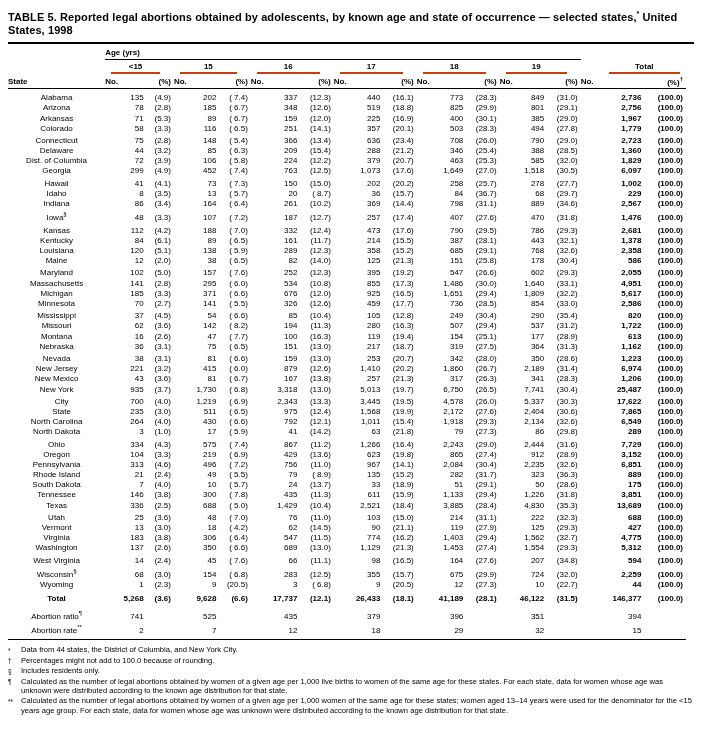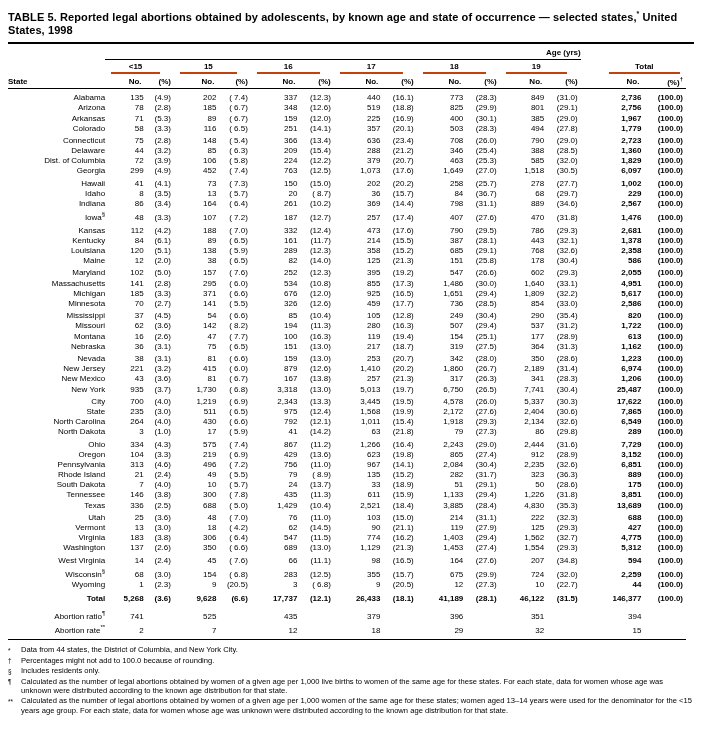--- a/index.html
+++ b/index.html
@@ -4,31 +4,31 @@
 <style>
   html,body{margin:0;padding:0;width:702px;height:743px;overflow:hidden;background:#fff;color:#000;
     font-family:"Liberation Sans", sans-serif;}
   .page{padding:7px 8px 0 8px;}
   .title{font-size:11px;font-weight:bold;line-height:13.5px;max-width:688px;letter-spacing:.1px;}
   .title sup{font-size:7px;}
   .title-rule{border-top:2px solid #000;margin-top:4px;}
   table{border-collapse:collapse;table-layout:fixed;width:678px;font-size:8px;margin-top:3px;}
   th,td{padding:0;margin:0;font-weight:normal;vertical-align:bottom;}
   thead th{font-weight:bold;font-size:8px;}
-  .age-span{border-bottom:1px solid #000;text-align:right;padding:1px 0 2px;}
+  .age-span{border-bottom:1px solid #000;text-align:left;padding:1px 0 2px;}
   .grp-u{border-bottom:2px solid #c2410c;text-align:center;margin:0 14px 0 6px;padding:2px 0 1px;}
   .total-u{margin:0 6px 0 28px;}
   .cols-row th{border-bottom:1px solid #000;padding:2px 0 2px;}
   .state-h{text-align:left;}
-  .num-h{text-align:right;padding-right:2px !important;}
+  .num-h{text-align:left;padding-right:2px !important;}
   .pct-h{text-align:right;padding-right:3px !important;}
   .pct-h sup{font-size:6px;}
   tbody td{line-height:10.1px;}
   tbody tr:first-child td{padding-top:4px;}
-  td.state{text-align:right;white-space:nowrap;margin-left:12px;}
+  td.state{text-align:center;white-space:nowrap;margin-left:12px;}
   td.state sup{font-size:6px;}
   td.indent{padding-left:10px;}
   td.num{text-align:right;}
   td.pct{text-align:right;white-space:pre;padding-right:3px;}
   .total-col{font-weight:bold;}
   tr.group-start td{padding-top:2.5px;}
   tr.total-row td{font-weight:bold;padding-top:4px;}
   tr.stat-row td{line-height:10.5px;}
   tr.first-stat td{padding-top:4px;}
   .bottom-rule{border-top:1px solid #000;margin-top:3px;width:678px;}

